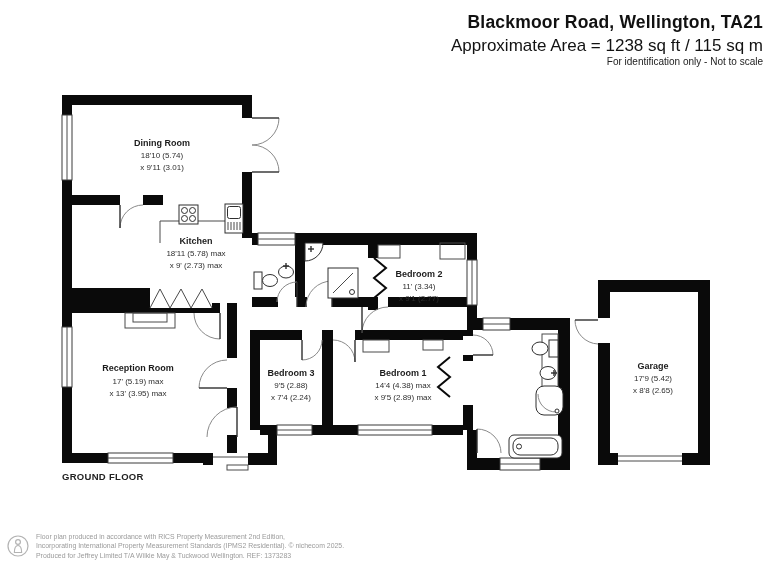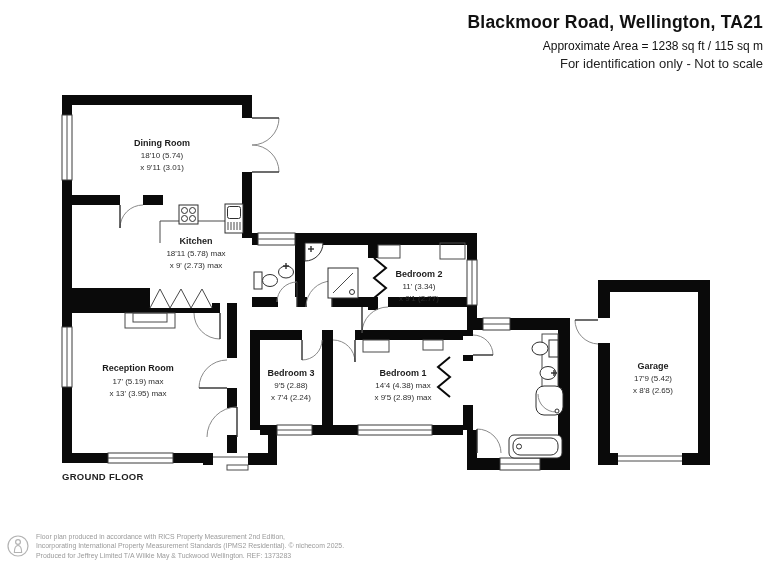--- a/index.html
+++ b/index.html
@@ -1,21 +1,21 @@
 <!DOCTYPE html>
 <html><head>
 <meta charset="utf-8">
 <style>
   html,body{margin:0;padding:0;background:#fff;}
   .page{position:relative;width:768px;height:576px;background:#ffffff;overflow:hidden;
         font-family:"Liberation Sans", sans-serif;}
   .hdr{position:absolute;top:12px;right:5px;text-align:right;color:#111;}
   .hdr h1{margin:0 0 6px 0;font-size:17.5px;font-weight:bold;letter-spacing:.2px;}
-  .hdr .area{font-size:12px;line-height:14px;font-weight:500;color:#121212;}
-  .hdr .note{font-size:13px;margin-top:3px;color:#222;}
+  .hdr .area{font-size:17px;line-height:14px;font-weight:500;color:#121212;}
+  .hdr .note{font-size:10px;margin-top:3px;color:#222;}
   .ftr{position:absolute;left:6px;bottom:16px;display:flex;align-items:center;gap:6px;}
   .ftr .txt{font-size:6.9px;line-height:9.3px;color:#9a9a9a;}
   svg text{font-family:"Liberation Sans", sans-serif;}
   .rname{font-size:9px;font-weight:bold;fill:#1c1c1c;}
   .rdim{font-size:8px;fill:#2e2e2e;}
   .gf{font-size:9.5px;font-weight:bold;fill:#222;letter-spacing:.3px;}
   .wall{fill:#0a0a0a;}
   .thin{stroke:#4a4a4a;stroke-width:1;fill:none;}
   .fix{stroke:#2f2f2f;stroke-width:1;fill:#fff;}
   .win{fill:#fff;stroke:#3a3a3a;stroke-width:1;}

